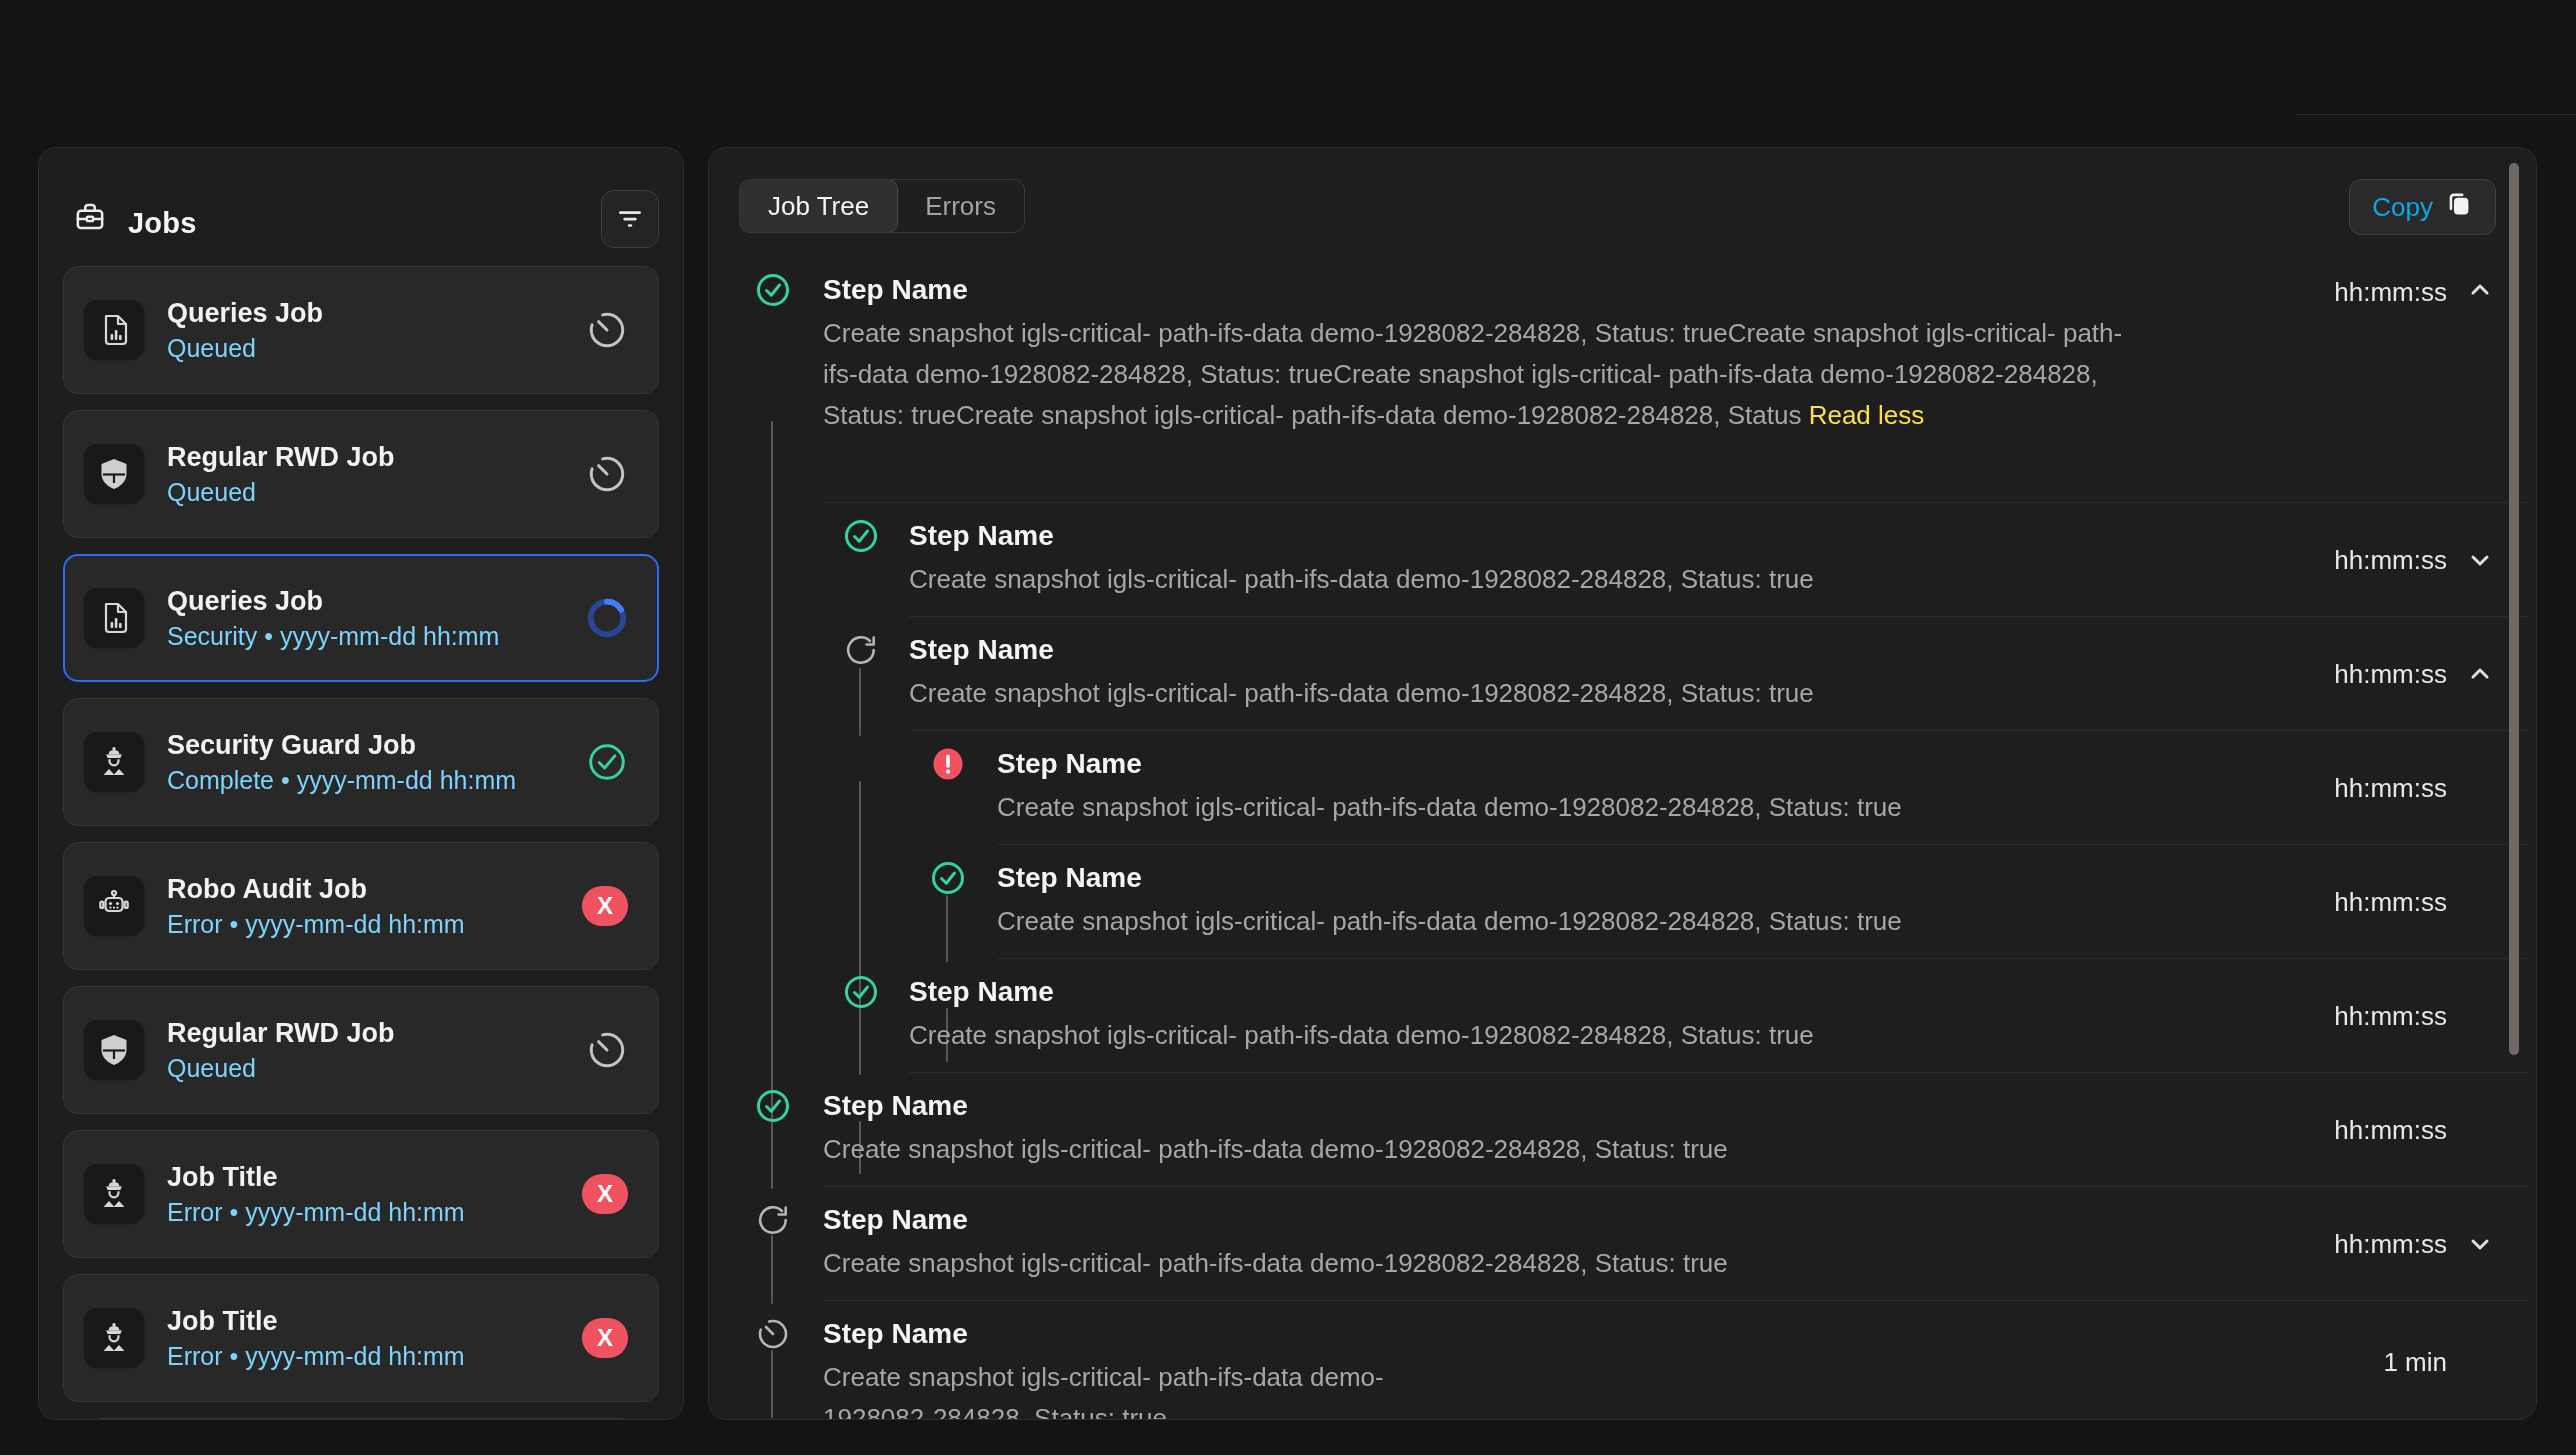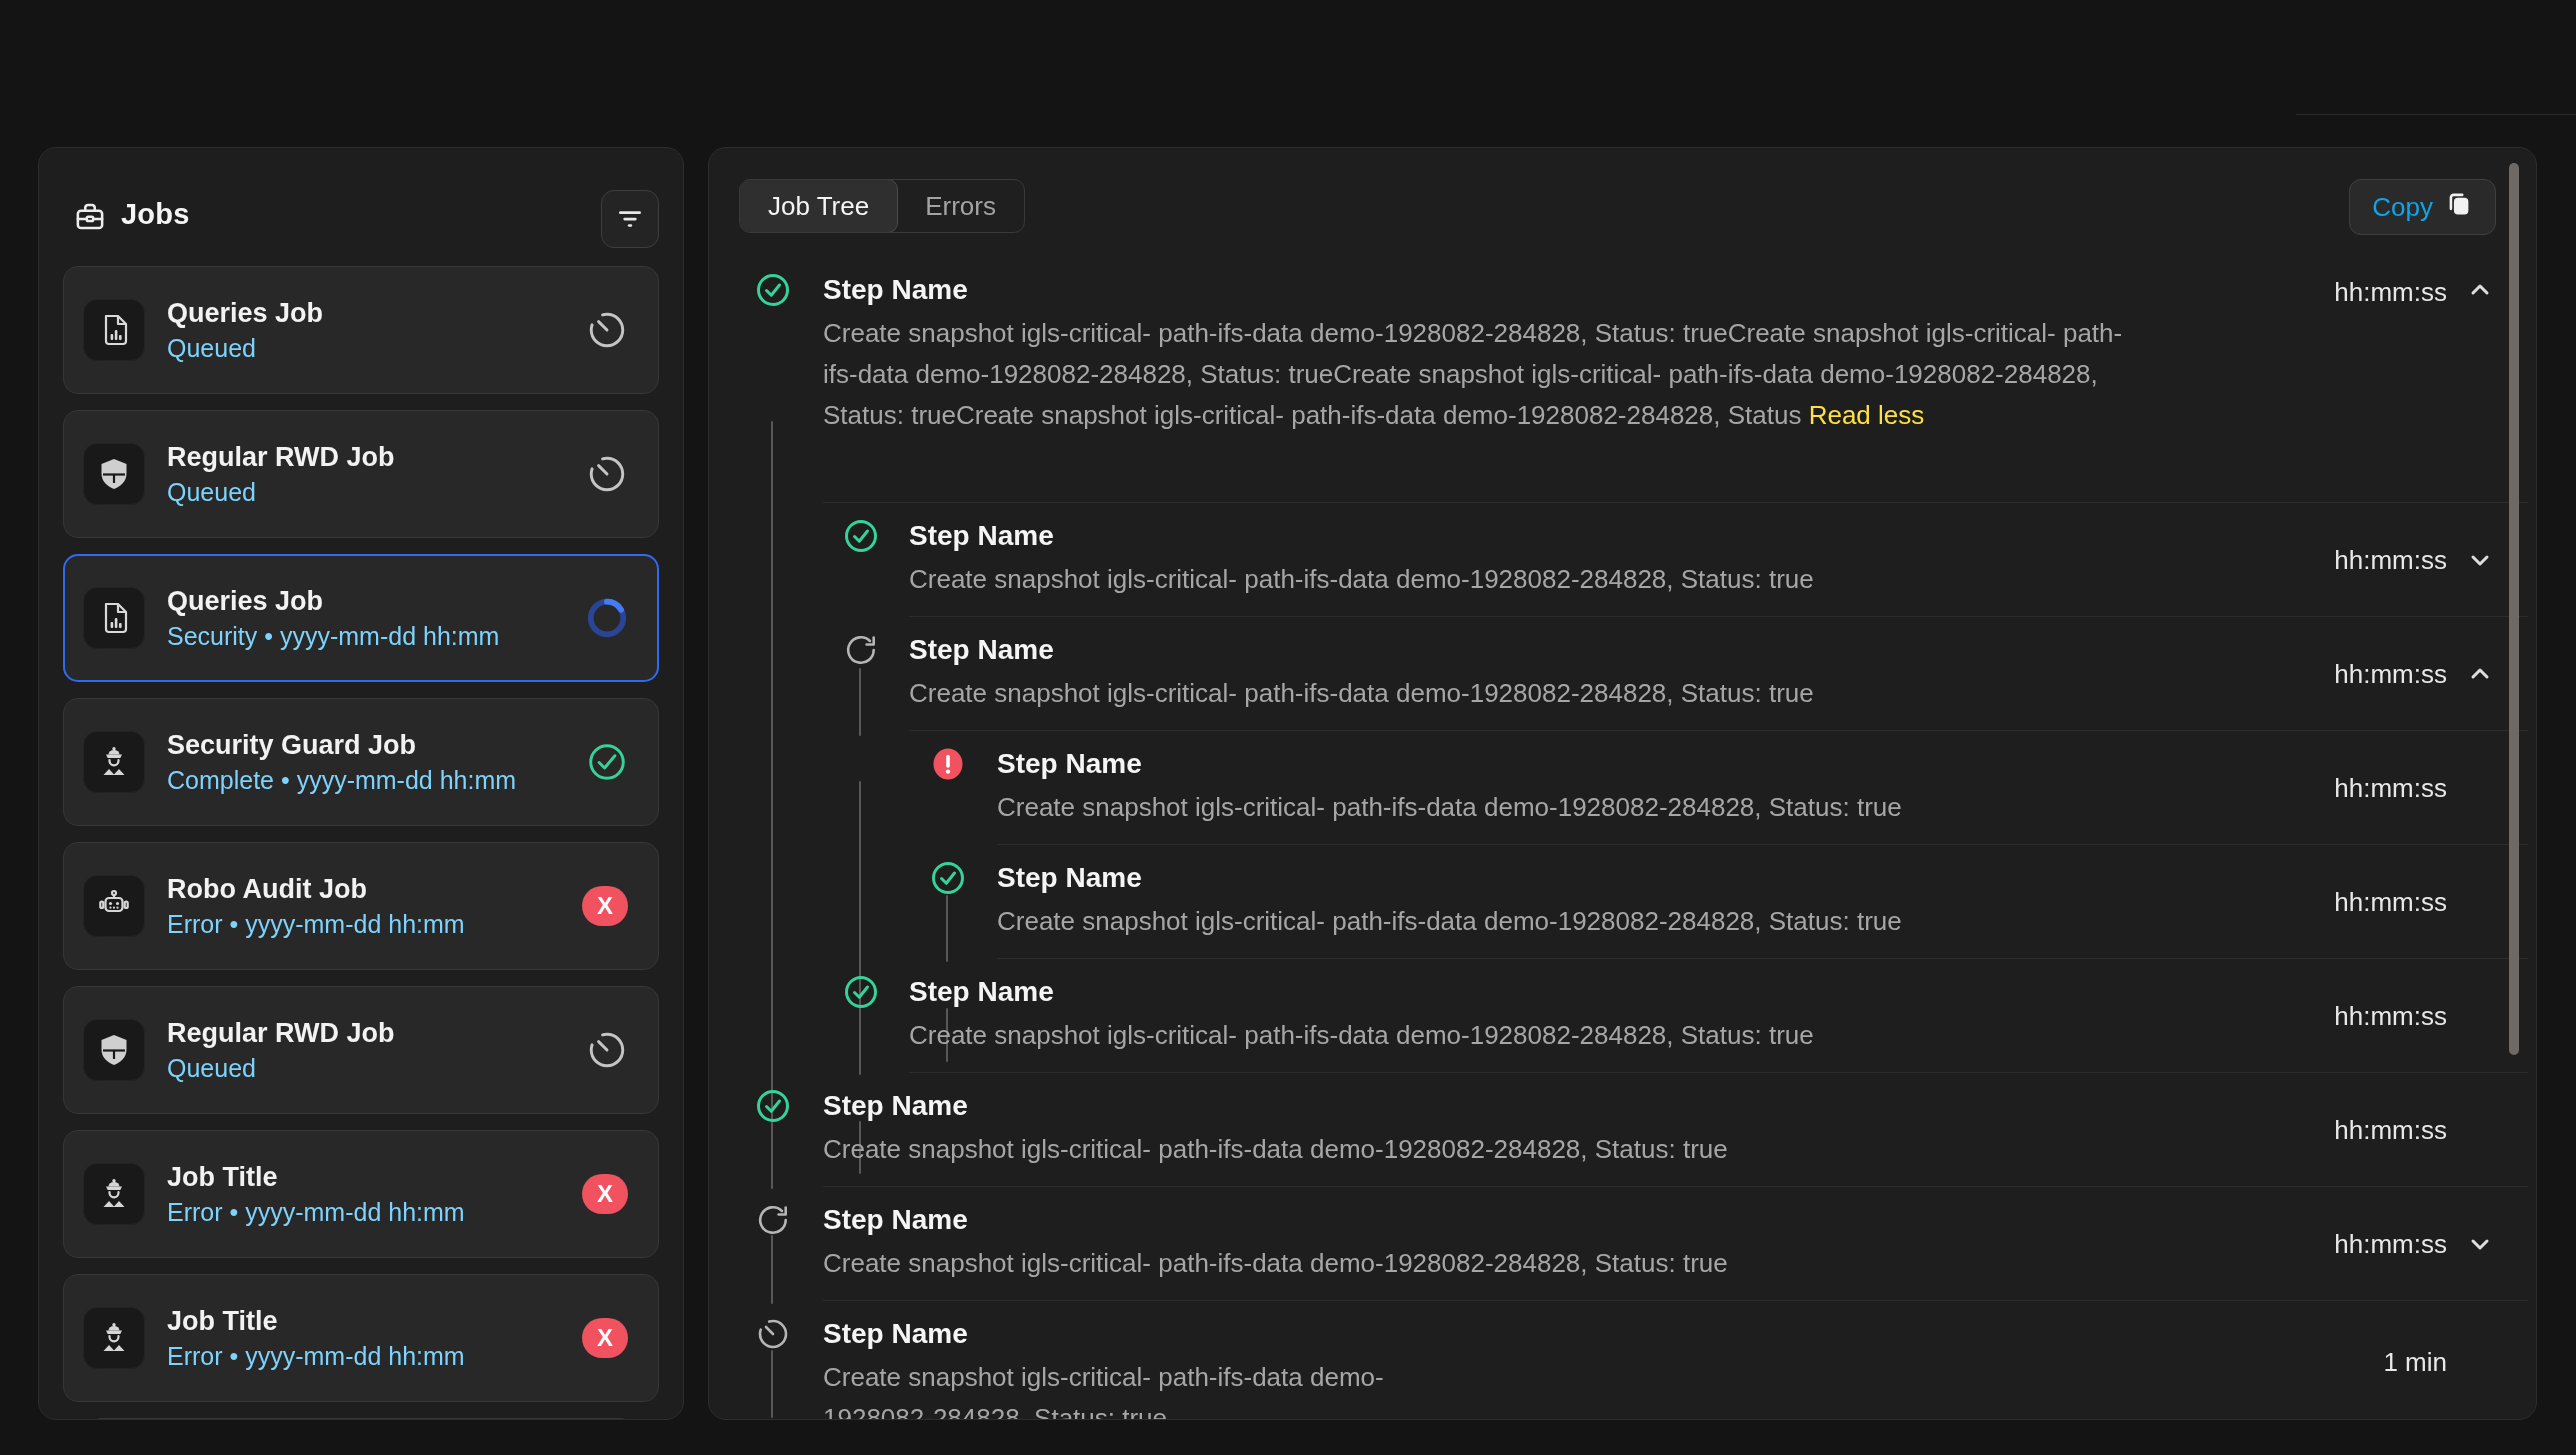--- a/index.html
+++ b/index.html
@@ -10,21 +10,21 @@
     background:#141414;
   }
   .top-edge-line { position:absolute; top:114px; left:2296px; width:280px; height:1px; background:#2b2b2b; }
 
   
   .sidebar {
     position:absolute; left:38px; top:147px; width:646px; height:1273px;
     background:#1e1e1e; border:1px solid #2d2d2d; border-radius:18px; overflow:hidden;
   }
   .sidebar-header { display:flex; align-items:center; padding:32px 24px 0 32px; height:110px; }
-  .sidebar-title-group { display:flex; align-items:flex-start; gap:12px; flex:1; }
+  .sidebar-title-group { display:flex; align-items:flex-end; gap:19px; flex:1; }
   .sidebar-title { font-size:29px; font-weight:700; color:#f5f5f5; letter-spacing:0.2px; }
   .filter-btn {
     width:58px; height:58px; border:1px solid #3e3e3e; border-radius:13px;
     background:#242424; display:flex; align-items:center; justify-content:center;
   }
   .job-list { padding:8px 24px 0 24px; }
   .job-card {
     height:128px; margin-bottom:16px; background:#282828; border:1px solid #363636;
     border-radius:15px; display:flex; align-items:center; padding:0 30px 0 19px; gap:22px;
   }

